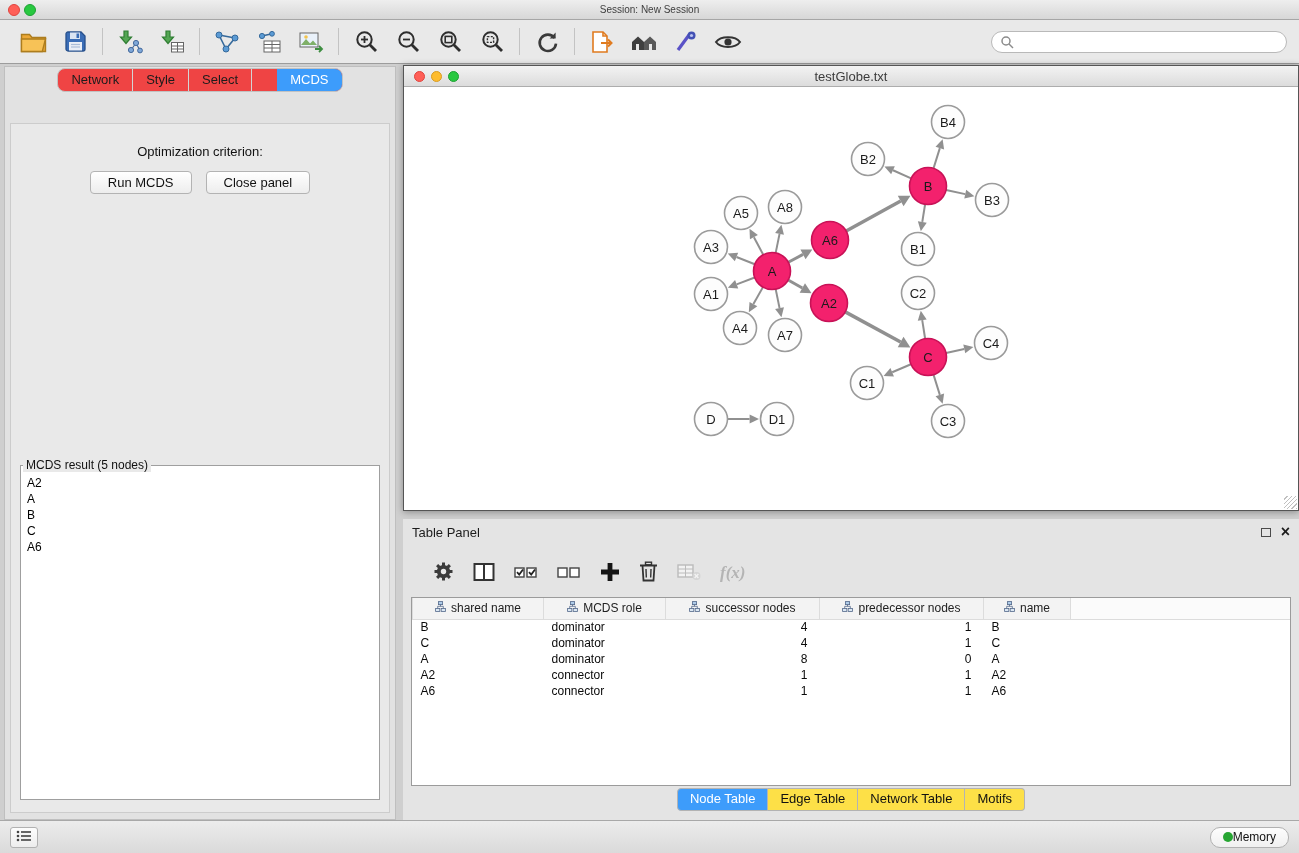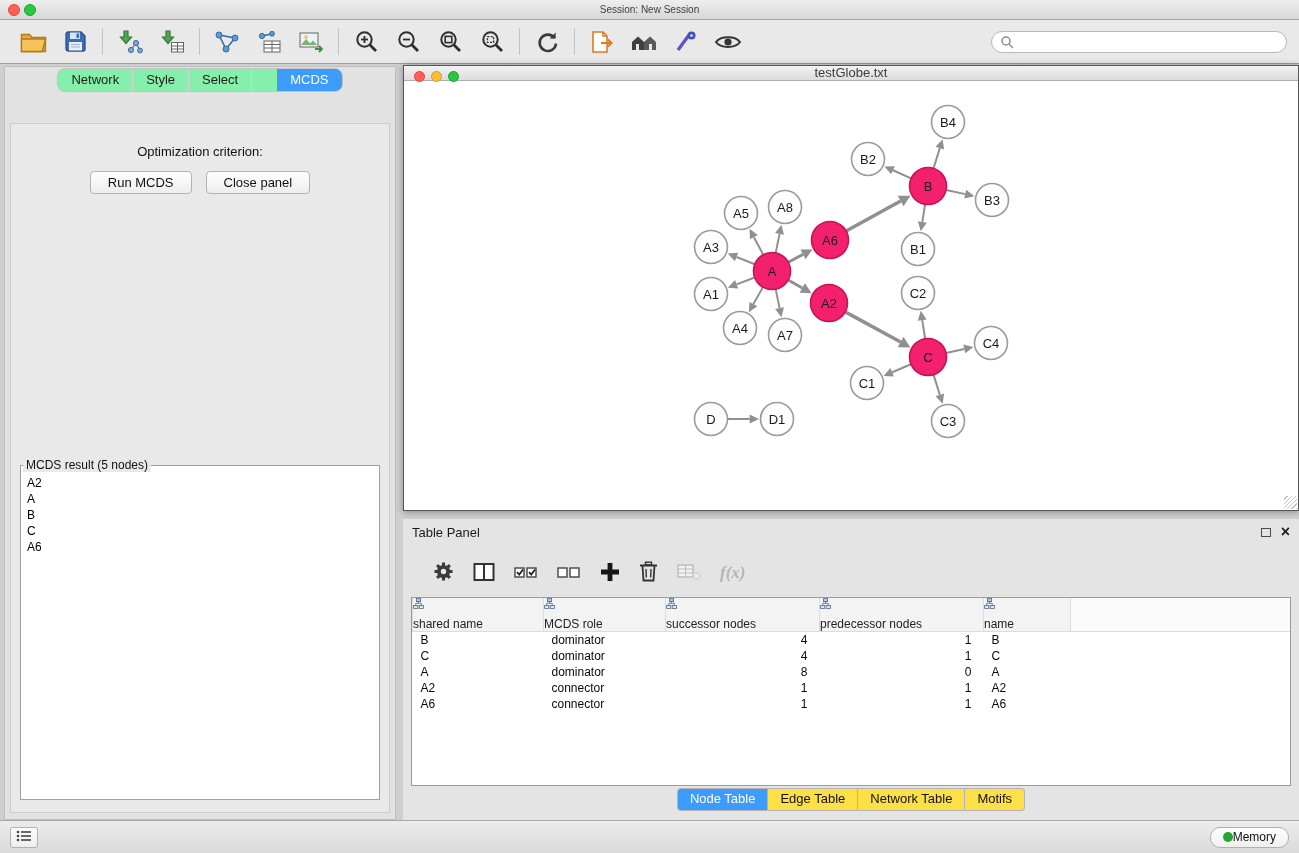--- a/index.html
+++ b/index.html
@@ -38,21 +38,21 @@
   
   .control-panel { position:absolute; left:4px; top:66px; width:392px; height:754px;
     background:#e2e2e2; border:1px solid #bfbfbf; }
   .panel-header { height:26px; display:flex; align-items:center; padding:0 9px; }
   .panel-title { font-size:13px; color:#1c1c1c; }
   .panel-controls { margin-left:auto; display:flex; gap:10px; align-items:center; }
   .float-icon { width:10px; height:9px; border:1.5px solid #4a4a4a; display:inline-block; }
   .close-icon { font-size:16px; font-weight:bold; color:#1c1c1c; line-height:10px; }
   .close-icon::before { content:"×"; }
   .ctab-bar { height:26px; display:flex; justify-content:center; align-items:center; }
-  .ctabs { display:flex; border:1px solid #c2c2c2; border-radius:8px; overflow:hidden; background:#86efac; }
+  .ctabs { display:flex; border:1px solid #c2c2c2; border-radius:8px; overflow:hidden; background:#ef4444; }
   .ctab { padding:3px 13px 4px; font-size:13px; color:#1c1c1c; border-right:1px solid #d4d4d4; }
   .ctab:last-child { border-right:none; }
   .ctab.active { color:#fff; }
   .cp-body { position:absolute; left:5px; right:5px; top:56px; bottom:6px; background:#e9e9e9;
     border:1px solid #cccccc; }
   .opt-label { margin-top:20px; text-align:center; font-size:13px; color:#111; }
   .dropdown { margin:11px auto 0; width:312px; height:23px; background:#fff; border:1px solid #b4b4b4;
     border-radius:4px; display:flex; align-items:center; padding-left:8px; font-size:13px; overflow:hidden; }
   .dd-value { flex:1; white-space:nowrap; overflow:hidden; color:#111; }
   .dd-stepper { width:19px; height:23px; margin-left:4px; background:linear-gradient(#7cb8fa,#2d80ef);
@@ -65,43 +65,43 @@
   .sbtn { height:23px; padding:0 17px; font-size:13px; background:linear-gradient(#ffffff,#ededed);
     border:1px solid #b3b3b3; border-radius:4px; color:#111; }
   fieldset.mcds-result { position:absolute; left:9px; right:9px; top:334px; bottom:12px;
     border:1px solid #9f9f9f; background:#fff; padding:1px; }
   fieldset.mcds-result legend { font-size:12px; color:#111; padding:0 3px; margin-left:1px; background:#e9e9e9; }
   .result-list { font-size:12px; line-height:16px; padding:2px 5px; color:#000; }
 
   
   .network-window { position:absolute; left:403px; top:65px; width:896px; height:446px;
     border:1px solid #555; background:#fff; box-shadow:0 1px 7px rgba(0,0,0,0.35); }
-  .nw-titlebar { height:15px; background:linear-gradient(#f3f3f3,#dcdcdc); border-bottom:1px solid #adadad;
-    display:flex; align-items:flex-end; justify-content:center; position:relative; }
+  .nw-titlebar { height:21px; background:linear-gradient(#f3f3f3,#dcdcdc); border-bottom:1px solid #adadad;
+    display:flex; align-items:center; justify-content:center; position:relative; }
   .traffic.nw { left:10px; top:5px; gap:6px; }
   .nw-title { font-size:13px; color:#3c3c3c; }
   .nw-canvas { position:absolute; top:21px; left:0; right:0; bottom:0; background:#fff; }
   svg.network { display:block; }
   .resize-grip { position:absolute; right:1px; bottom:1px; width:13px; height:13px;
     background:repeating-linear-gradient(135deg, transparent 0 2px, #c0c0c0 2px 3px); }
 
   
   .table-panel { position:absolute; left:403px; top:519px; width:896px; height:301px; background:#e4e4e4; }
   .tp-toolbar { position:absolute; top:36px; left:0; right:0; height:36px; display:flex;
     align-items:center; gap:19px; padding:0 30px; }
   .tp-btn { background:none; border:none; padding:0; display:flex; align-items:center;font-weight:bold; }
   .tp-btn.disabled { opacity:.55; }
   .fx-label { font-family:"Liberation Serif",serif; font-style:italic; font-size:17px; color:#8d8d8d; }
   .tp-table-wrap { position:absolute; top:78px; left:8px; right:8px; bottom:34px; background:#fff;
     border:1px solid #9b9b9b; overflow:hidden; }
   .tp-table-wrap table { border-collapse:collapse; width:100%; table-layout:fixed; font-size:12px; }
   thead th { background:#f3f3f3; border:1px solid #dcdcdc; border-top:none; height:21px;
     font-weight:normal; color:#222; }
   thead th.filler { background:#fbfbfb; border-right:none; }
-  .th-wrap { display:flex; align-items:flex-start; justify-content:center; gap:5px;flex-direction:column; }
+  .th-wrap { display:flex; align-items:flex-start; justify-content:center; gap:5px; }
   tbody td { height:16px; padding:0 8px; color:#0a0a0a; overflow:hidden; white-space:nowrap; }
   td.num { text-align:right; padding-right:12px; }
   .tp-tabs { position:absolute; bottom:9px; left:0; right:0; display:flex; justify-content:center; }
   .tp-tab { padding:2px 12px 4px; font-size:13px; color:#111; background:#fde047;
     border:1px solid #b3b3b3; border-left:none; }
   .tp-tab:first-child { border-left:1px solid #b3b3b3; border-radius:4px 0 0 4px; }
   .tp-tab:last-child { border-radius:0 4px 4px 0; }
   .tp-tab.active { color:#fff; }
 
   

